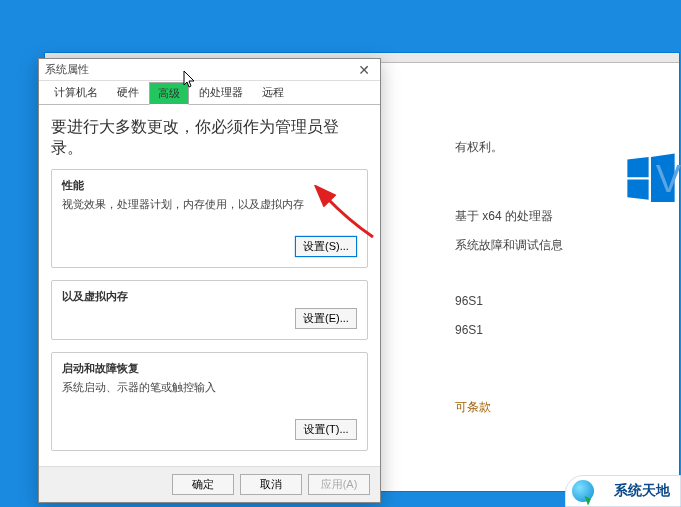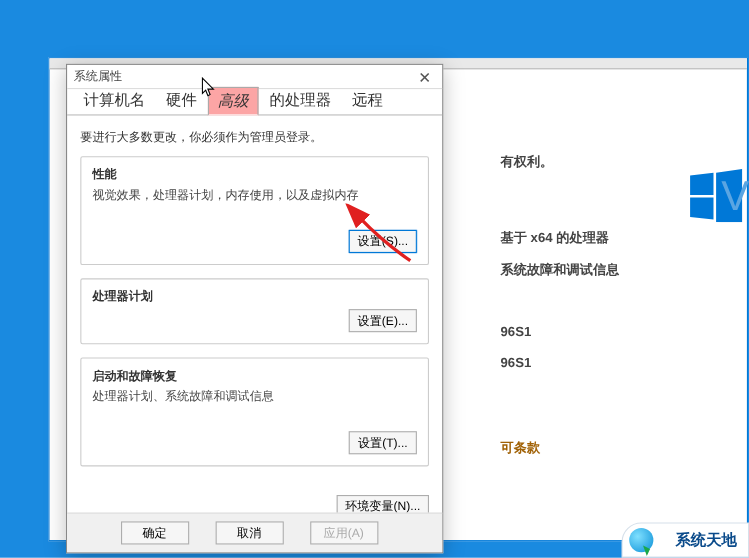--- a/index.html
+++ b/index.html
@@ -29,21 +29,21 @@
     height: 10px;
     background: #e9e9e9;
     border-bottom: 1px solid #bbb;
   }
   .bg-content {
     padding: 70px 0 0 410px;
     font-size: 12px;
     color: #444;
     line-height: 2.4;
   }
-  .bg-content .row { white-space: nowrap; font-weight: bold; }
+  .bg-content .row { white-space: nowrap; }
   .link-blue { color: #a16207; }
 
   
   .win-logo {
     position: absolute;
     right: 0;
     top: 150px;
     width: 60px;
     height: 52px;
     display: flex;
@@ -63,21 +63,20 @@
   
   .dialog {
     position: absolute;
     left: 38px;
     top: 58px;
     width: 343px;
     height: 445px;
     background: #fff;
     border: 1px solid #888;
     box-shadow: 0 4px 18px rgba(0,0,0,0.25);
-    margin-left: 22px;
   }
   .dlg-title {
     display: flex;
     align-items: center;
     justify-content: space-between;
     height: 22px;
     padding: 0 6px;
     font-size: 11px;
     color: #444;
     border-bottom: 1px solid #ddd;
@@ -90,40 +89,39 @@
   }
 
   .tabstrip {
     display: flex;
     align-items: flex-end;
     padding: 4px 6px 0 6px;
     height: 24px;
     border-bottom: 1px solid #bbb;
   }
   .tab {
-    font-size: 14px;
+    font-size: 11px;
     color: #333;
     padding: 3px 8px;
     border: 1px solid transparent;
     margin-right: 1px;
     cursor: pointer;
   }
   .tab.active {
     border: 1px solid #aaa;
     border-bottom: 1px solid #fff;
-    background: #fca5a5;
+    background: #22c55e;
     position: relative;
     top: 1px;
-    font-style: italic;
   }
 
   .dlg-body {
     padding: 8px 12px;
   }
-  .intro { font-size: 11px; color: #333; margin: 4px 0 10px; }
+  .intro { font-size: 16px; color: #333; margin: 4px 0 10px; }
 
   .groupbox {
     border: 1px solid #ccc;
     border-radius: 2px;
     padding: 8px 10px 10px;
     margin-bottom: 12px;
     position: relative;
   }
   .gb-title {
     font-size: 11px;
@@ -163,23 +161,23 @@
 
   .dlg-footer {
     position: absolute;
     bottom: 0;
     left: 0;
     right: 0;
     height: 36px;
     background: #f0f0f0;
     border-top: 1px solid #ddd;
     display: flex;
-    justify-content: center;
+    justify-content: flex-end;
     align-items: center;
-    gap: 24px;
+    gap: 6px;
     padding-right: 10px;
   }
   .winbtn.disabled { color: #aaa; }
 
   
   .cursor {
     position: absolute;
     left: 183px;
     top: 70px;
     pointer-events: none;
@@ -269,29 +267,29 @@
 
     <div class="groupbox">
       <div class="gb-title">性能</div>
       <div class="gb-sub">视觉效果，处理器计划，内存使用，以及虚拟内存</div>
       <div class="gb-btnrow">
         <button class="winbtn highlight">设置(S)...</button>
       </div>
     </div>
 
     <div class="groupbox">
-      <div class="gb-title">处理器计划</div>
+      <div class="gb-title">以及虚拟内存</div>
       <div class="gb-btnrow">
         <button class="winbtn">设置(E)...</button>
       </div>
     </div>
 
     <div class="groupbox">
       <div class="gb-title">启动和故障恢复</div>
-      <div class="gb-sub">处理器计划、系统故障和调试信息</div>
+      <div class="gb-sub">系统启动、示器的笔或触控输入</div>
       <div class="gb-btnrow">
         <button class="winbtn">设置(T)...</button>
       </div>
     </div>
   </div>
 
   <div class="env-row">
     <button class="winbtn" style="min-width:84px">环境变量(N)...</button>
   </div>
 

